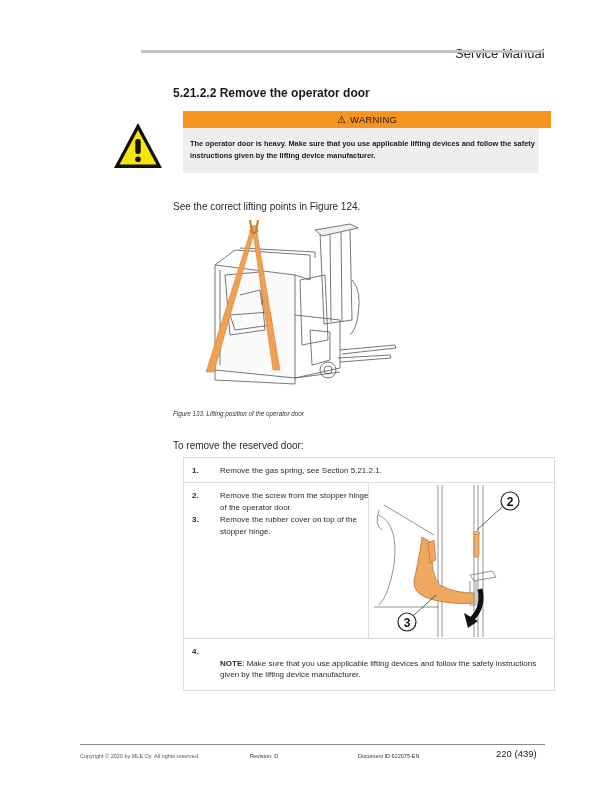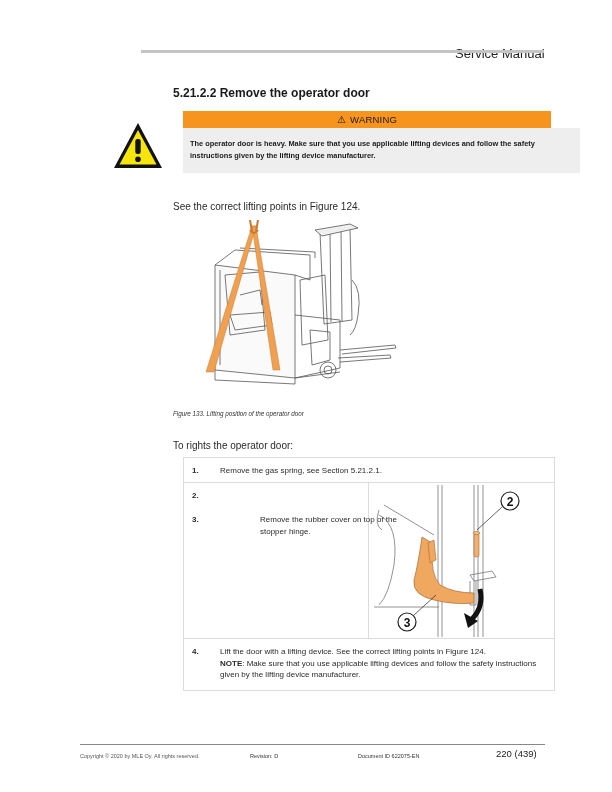--- a/index.html
+++ b/index.html
@@ -10,21 +10,21 @@
   }
   .abs { position: absolute; }
   .hdr-title { left: 455px; top: 46px; font-size: 13px; font-weight: normal; color: #222; }
   .hdr-rule { left: 141px; top: 50px; width: 403px; height: 3px; background: #c4c4c4; }
   .section-heading { left: 173px; top: 86px; font-size: 12px; font-weight: bold; color: #1a1a1a; }
 
   .warn-icon { left: 112px; top: 121px; width: 52px; height: 50px; }
   .warn-bar { left: 183px; top: 111px; width: 368px; height: 17px; background: #f7941d;
     display: flex; align-items: center; justify-content: center; font-size: 9.5px; color: #1a1a1a; letter-spacing: 0.2px; }
   .warn-bar .tri { font-size: 10px; margin-right: 4px; }
-  .warn-body { left: 183px; top: 128px; width: 397px; height: 45px; background: #eeeeef; }
+  .warn-body { left: 183px; top: 128px; width: 356px; height: 45px; background: #eeeeef; }
   .warn-text { position: absolute; left: 7px; top: 10px; width: 356px; font-size: 7.4px; font-weight: bold; line-height: 12px; color: #1a1a1a; }
 
   .body-text { font-size: 10px; color: #2a2a2a; }
   .see-text { left: 173px; top: 201px; }
   .figure { left: 200px; top: 220px; width: 200px; height: 165px; }
   .caption { left: 173px; top: 410px; font-size: 6.3px; font-style: italic; color: #333; }
   .intro { left: 173px; top: 440px; }
 
   .steps { left: 183px; top: 457px; width: 372px; height: 234px; border: 1px solid #dcdcdc; box-sizing: border-box; }
   .row { position: absolute; left: 0; width: 100%; box-sizing: border-box; }
@@ -105,38 +105,39 @@
 
   <g fill="#f0a050" stroke="#c97a30" stroke-width="0.5">
     <polygon points="52,6 56,6 14,152 6,152"></polygon>
     <polygon points="52,6 56,6 80,150 73,150"></polygon>
   </g>
 
   <path d="M50 0 L52 12 M58 0 L56 12 M50 10 Q54 16 58 10" fill="none" stroke="#c97a30" stroke-width="2"></path>
 </svg>
 
 <div class="abs caption">Figure 133. Lifting position of the operator door</div>
-<div class="abs body-text intro">To rights the operator door:</div>
+<div class="abs body-text intro">To remove the reserved door:</div>
 
 <div class="abs steps">
   <div class="row row1">
     <div class="step" style="left:8px; top:7px; width:350px;">
       <span class="num">1.</span>
       <span class="txt">Remove the gas spring, see Section 5.21.2.1.</span>
     </div>
   </div>
 
   <div class="row row2">
     <div class="col-divider"></div>
     <div class="step" style="left:8px; top:7px; width:170px; height:24px;">
       <span class="num">2.</span>
+      <span class="txt" style="width:152px;">Remove the screw from the stopper hinge of the operator door.</span>
     </div>
     <div class="step" style="left:8px; top:31px; width:170px; height:24px;">
       <span class="num">3.</span>
-      <span class="txt" style="width:152px;margin-left:40px;">Remove the rubber cover on top of the stopper hinge.</span>
+      <span class="txt" style="width:152px;">Remove the rubber cover on top of the stopper hinge.</span>
     </div>
 
     <svg class="detail-fig" viewBox="0 0 175 152">
       <g fill="none" stroke="#777" stroke-width="0.8">
 
         <path d="M64 0 L64 152 M68 0 L68 152"></path>
         <path d="M100 0 L100 152 M104 0 L104 152 M109 0 L109 152"></path>
 
         <path d="M5 30 Q25 40 20 80 Q15 110 5 120"></path>
         <path d="M10 20 L60 50"></path>
@@ -161,21 +162,21 @@
       <text x="136" y="20.5" font-size="12" font-weight="bold" text-anchor="middle" fill="#111" font-family="Liberation Sans, sans-serif">2</text>
       <line x1="62" y1="110" x2="40" y2="130" stroke="#222" stroke-width="0.7"></line>
       <circle cx="33" cy="137" r="9" fill="#fff" stroke="#222" stroke-width="1.2"></circle>
       <text x="33" y="141.5" font-size="12" font-weight="bold" text-anchor="middle" fill="#111" font-family="Liberation Sans, sans-serif">3</text>
     </svg>
   </div>
 
   <div class="row row3">
     <div class="step" style="left:8px; top:7px; width:355px;">
       <span class="num">4.</span>
-      <span class="txt" style="width:335px;"><span>Lift the door with a lifting device. See the correct lifting points in Figure 124.</span><br><b>NOTE</b><span>: Make sure that you use applicable lifting devices and follow the safety instructions given by the lifting device manufacturer.</span></span>
+      <span class="txt" style="width:335px;"><br><b>NOTE</b><span>: Make sure that you use applicable lifting devices and follow the safety instructions given by the lifting device manufacturer.</span></span>
     </div>
   </div>
 </div>
 
 <div class="abs ftr-rule"></div>
 <div class="abs ftr ftr-copy">Copyright © 2020 by MLE Oy. All rights reserved.</div>
 <div class="abs ftr ftr-rev">Revision: D</div>
 <div class="abs ftr ftr-doc">Document ID 622075-EN</div>
 <div class="abs ftr-page">220 (439)</div>
 

